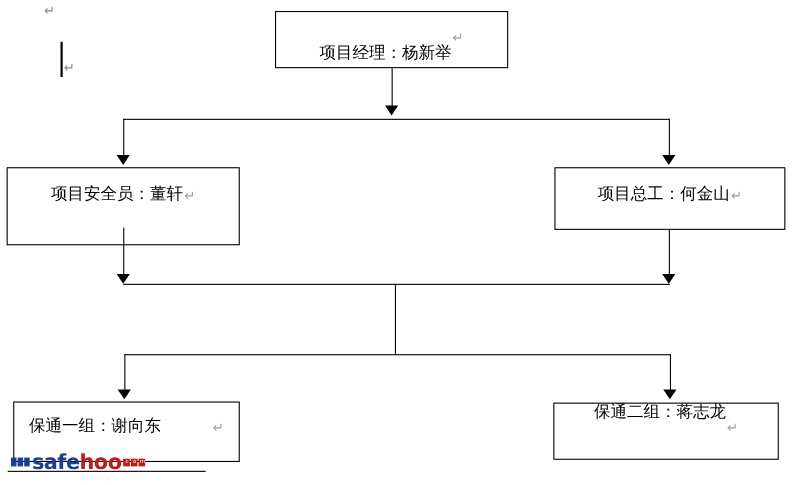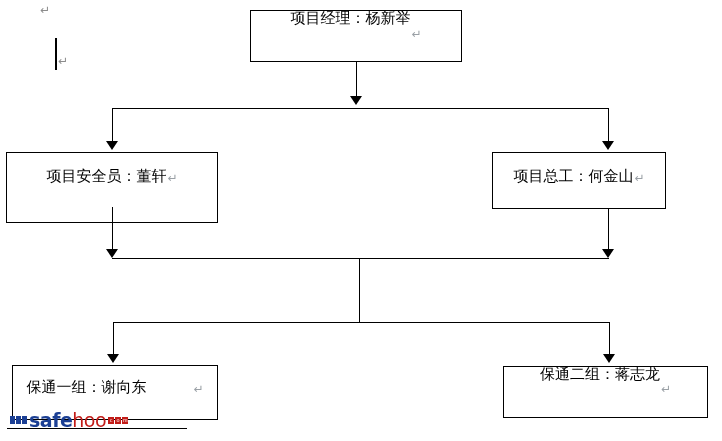--- a/index.html
+++ b/index.html
@@ -93,21 +93,21 @@
   }
   .wm-safe {
     color: #1b3f94;
     font-weight: bold;
     font-size: 19px;
     letter-spacing: -0.5px;
     font-family: "DejaVu Sans", "Liberation Sans", sans-serif;
   }
   .wm-hoo {
     color: #c21b17;
-    font-weight: normal;
+    font-weight: bold;
     font-size: 19px;
     letter-spacing: -0.5px;
     font-family: "DejaVu Sans", "Liberation Sans", sans-serif;
   }
   .wm-com {
     display: flex;
     gap: 1px;
     margin-left: 2px;
     align-items: flex-end;
   }
@@ -132,41 +132,41 @@
 
 <div id="canvas">
 
   <div class="para-mark" style="left:40px; top:4px;">↵</div>
 
   <div class="caret" style="left:55px; top:38px; height:32px;"></div>
 
   <div class="para-mark" style="left:58px; top:55px;">↵</div>
 
   <div class="node" style="left:250px; top:10px; width:212px; height:52px;">
-    <span class="node-label" style="margin-top:0;">项目经理：杨新举</span>
+    <span class="node-label" style="margin-top:30px;">项目经理：杨新举</span>
     <span class="pilcrow" style="margin-top:16px;">↵</span>
   </div>
 
   <div class="vline" style="left:356px; top:62px; height:36px;"></div>
   <div class="arrowhead" style="left:350px; top:96px;"></div>
 
   <div class="hline" style="left:112px; top:108px; width:497px;"></div>
 
   <div class="vline" style="left:112px; top:108px; height:35px;"></div>
   <div class="arrowhead" style="left:106px; top:141px;"></div>
 
   <div class="vline" style="left:608px; top:108px; height:35px;"></div>
   <div class="arrowhead" style="left:602px; top:141px;"></div>
 
   <div class="node" style="left:6px; top:152px; width:212px; height:71px;">
     <span class="node-label" style="margin-top:16px;">项目安全员：董轩</span>
     <span class="pilcrow" style="margin-top:18px;">↵</span>
   </div>
 
-  <div class="node" style="left:492px; top:152px; width:174px; height:57px;">
+  <div class="node" style="left:504px; top:152px; width:210px; height:57px;">
     <span class="node-label" style="margin-top:16px;">项目总工：何金山</span>
     <span class="pilcrow" style="margin-top:18px;">↵</span>
   </div>
 
   <div class="vline" style="left:112px; top:207px; height:43px;"></div>
   <div class="arrowhead" style="left:106px; top:249px;"></div>
 
   <div class="vline" style="left:608px; top:209px; height:41px;"></div>
   <div class="arrowhead" style="left:602px; top:249px;"></div>
 

